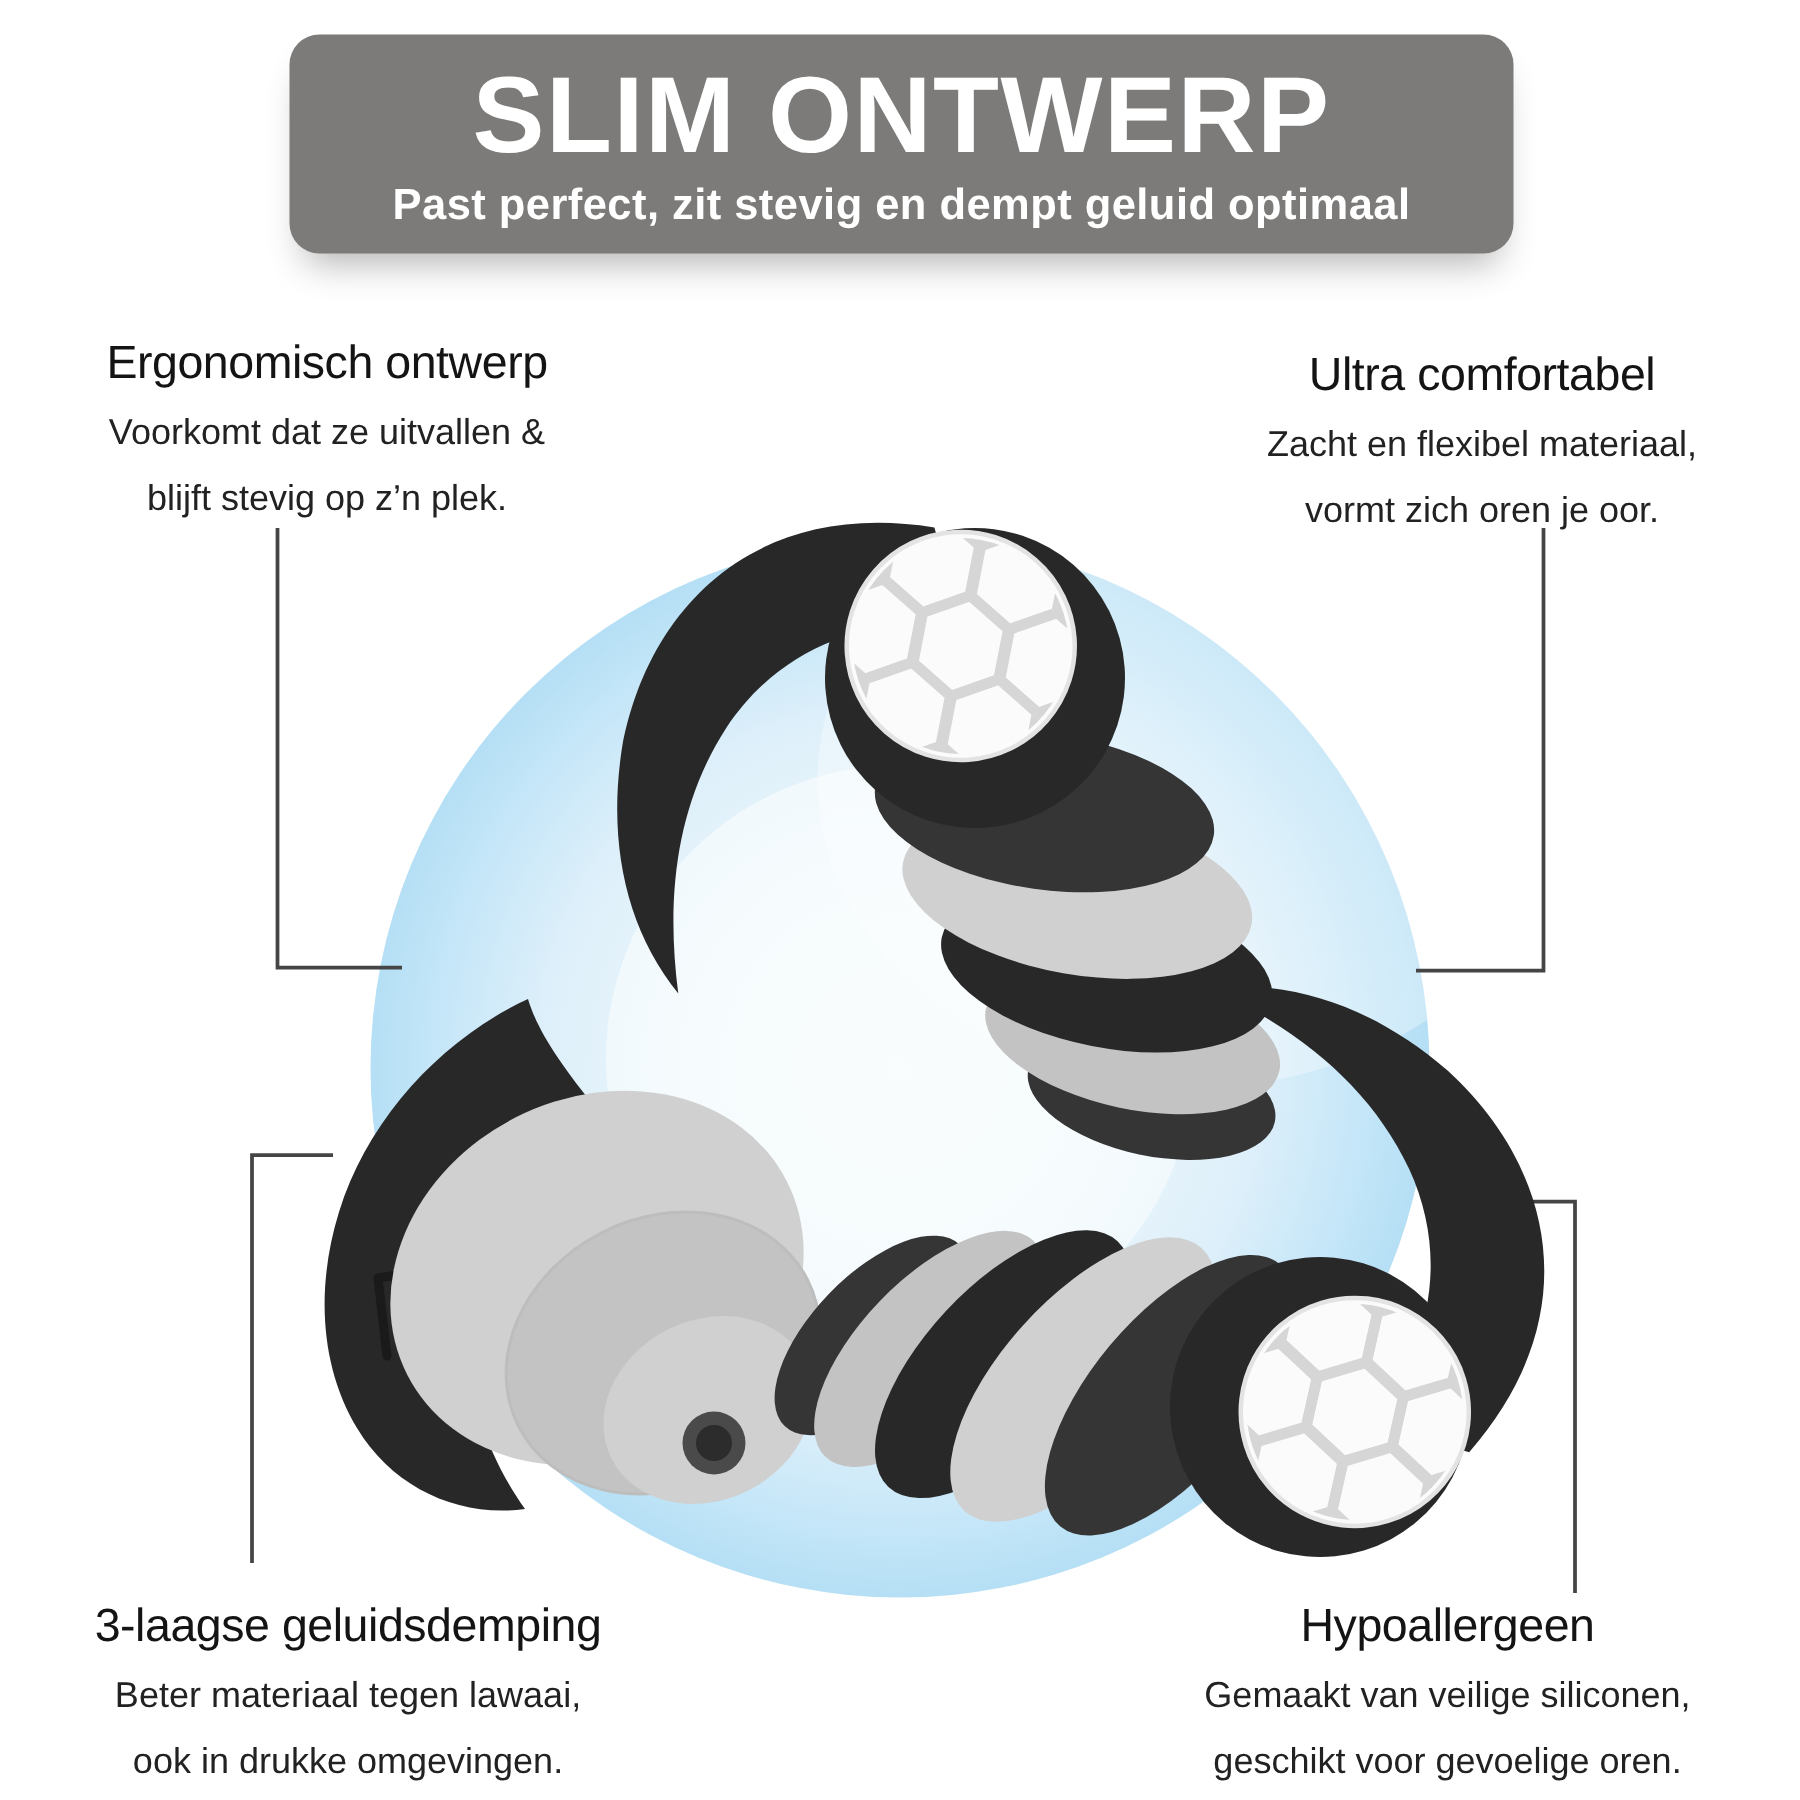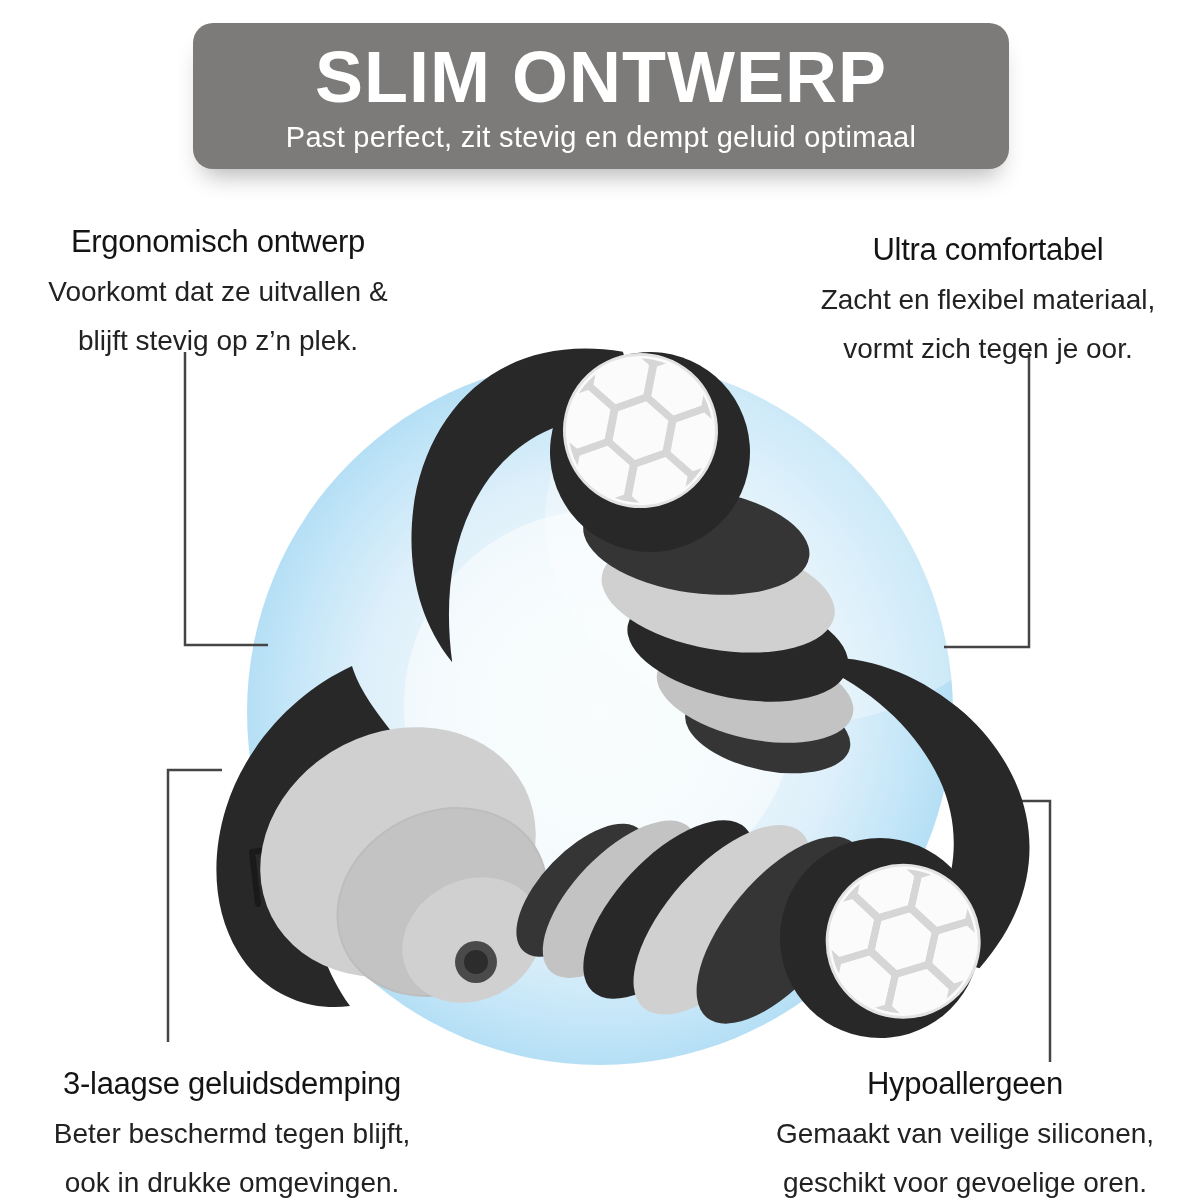--- a/index.html
+++ b/index.html
@@ -17,29 +17,29 @@
     display:flex;flex-direction:column;align-items:center;justify-content:center;
     gap:10px;
     box-shadow:0 16px 24px -10px rgba(0,0,0,0.30);
   }
   .banner-title{
     color:var(--banner-fg,#ffffff);
     font-size:72px;font-weight:800;letter-spacing:1px;line-height:1;
   }
   .banner-subtitle{
     color:var(--banner-fg,#ffffff);
-    font-size:29px;font-weight:400;letter-spacing:0.3px;line-height:1;
+    font-size:29px;font-weight:700;letter-spacing:0.3px;line-height:1;
   }
   
   .feature{position:absolute;text-align:center;}
   .feature h2{
     margin:0 0 8px 0;font-size:31px;font-weight:400;letter-spacing:-0.3px;
     color:var(--heading-col,#141414);line-height:1.15;
   }
-  .feature .line{font-size:28px;line-height:1.25;color:var(--body-col,#222222);margin-top:14px;}
+  .feature .line{font-size:24px;line-height:1.25;color:var(--body-col,#222222);margin-top:14px;}
   .tl{left:20px;  top:224px;  width:396px;}
   .tr{left:790px; top:232px;  width:396px;}
   .bl{left:14px;  top:1066px; width:436px;}
   .br{left:740px; top:1066px; width:450px;}
   
   .art{position:absolute;left:0;top:0;}
   .ink {fill:var(--si-black,#282828);}
   .ink2{fill:#353535;}
   .gray {fill:var(--si-gray,#c3c3c3);}
   .gray2{fill:#d0d0d0;}
@@ -127,26 +127,26 @@
 
   <section class="feature tl">
     <h2>Ergonomisch ontwerp</h2>
     <div class="line">Voorkomt dat ze uitvallen &amp;</div>
     <div class="line">blijft stevig op z’n plek.</div>
   </section>
 
   <section class="feature tr">
     <h2>Ultra comfortabel</h2>
     <div class="line">Zacht en flexibel materiaal,</div>
-    <div class="line">vormt zich tegen je oor.</div>
+    <div class="line">vormt zich oren je oor.</div>
   </section>
 
   <section class="feature bl">
     <h2>3-laagse geluidsdemping</h2>
-    <div class="line">Beter beschermd tegen blijft,</div>
+    <div class="line">Beter materiaal tegen lawaai,</div>
     <div class="line">ook in drukke omgevingen.</div>
   </section>
 
   <section class="feature br">
     <h2>Hypoallergeen</h2>
     <div class="line">Gemaakt van veilige siliconen,</div>
     <div class="line">geschikt voor gevoelige oren.</div>
   </section>
 
 </div>

